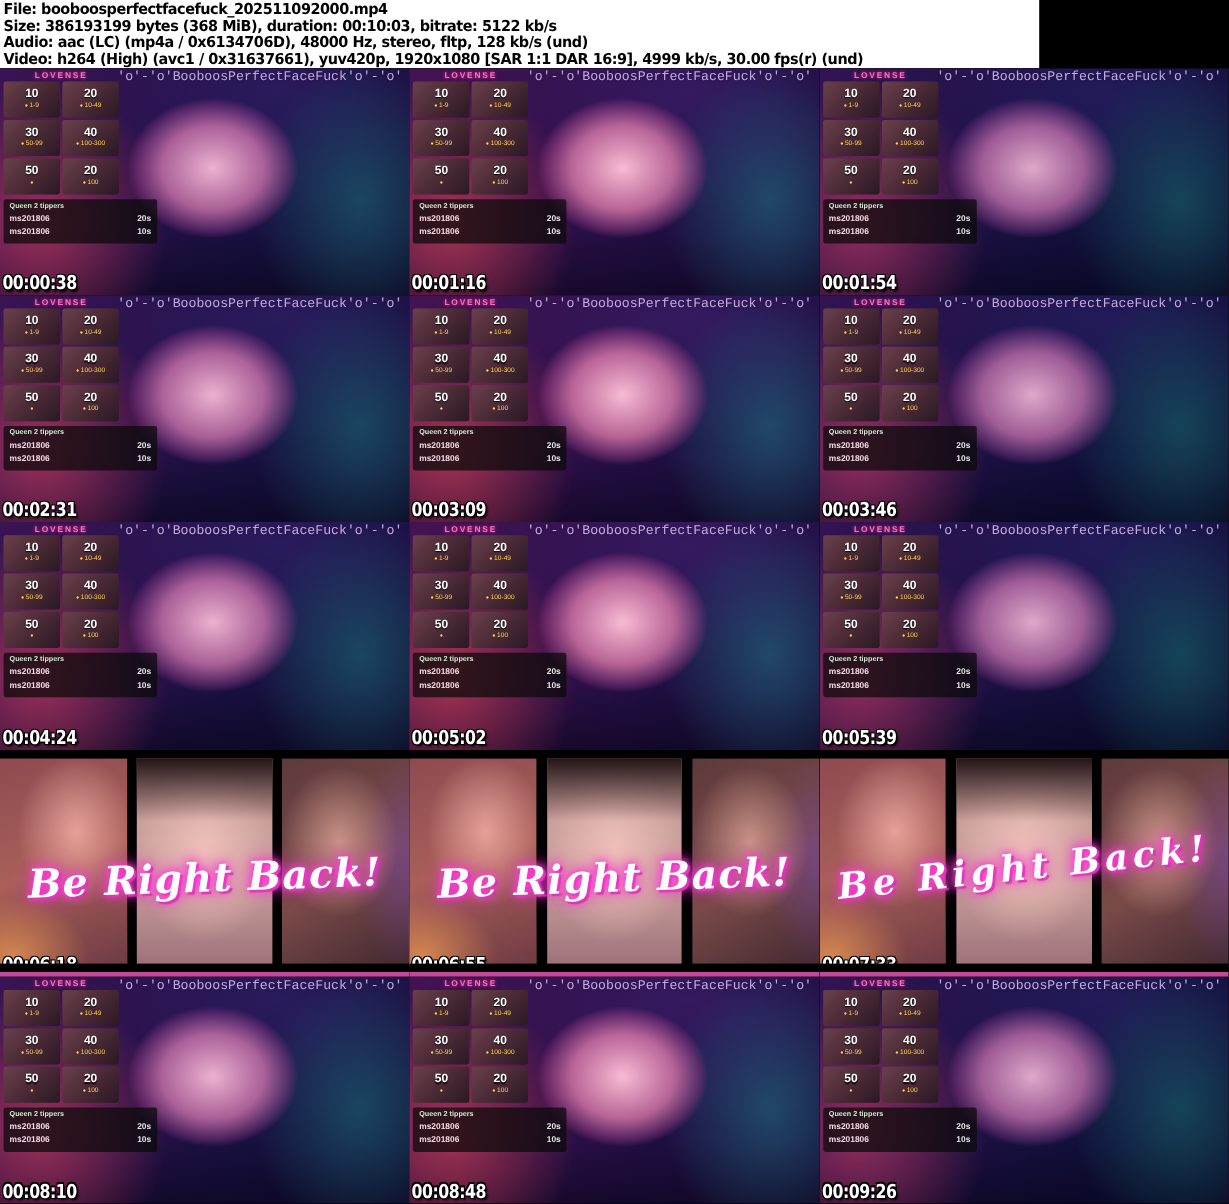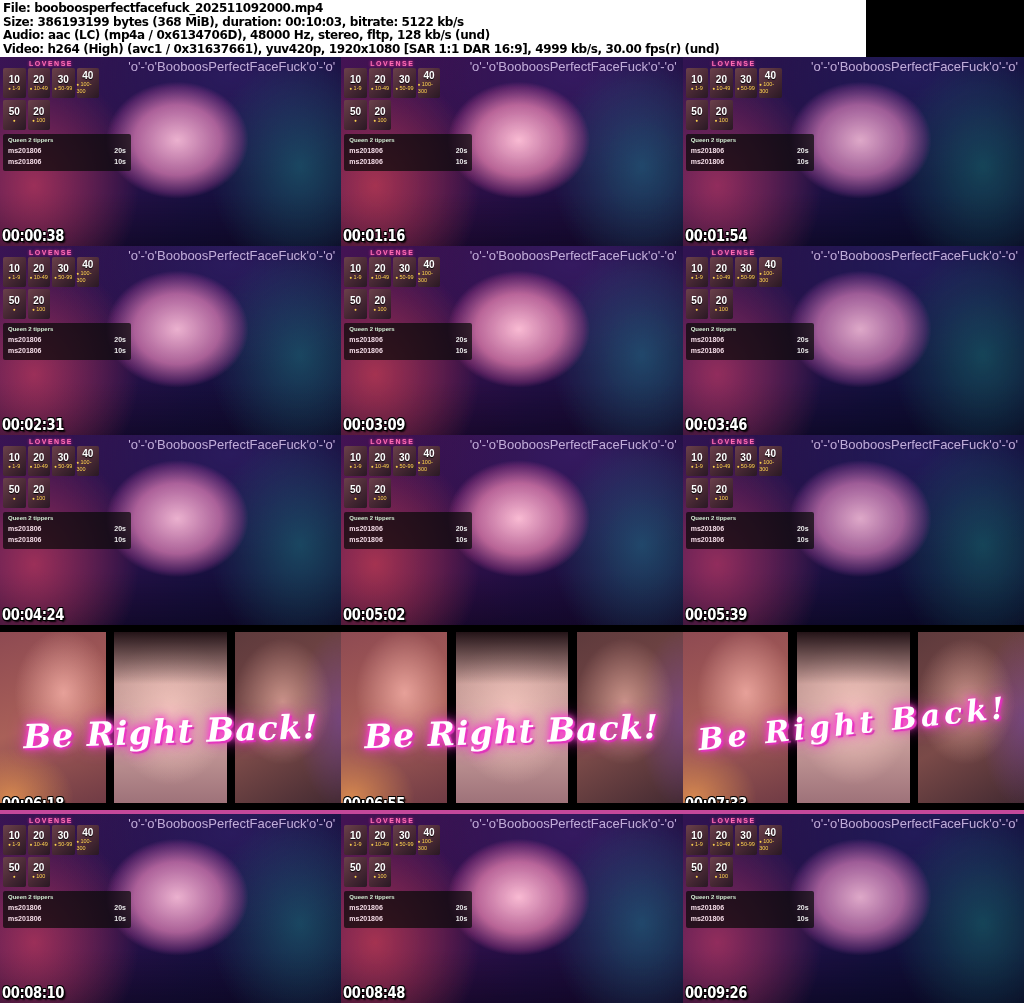--- a/index.html
+++ b/index.html
@@ -43,43 +43,43 @@
 
   
   .tipmenu {
     position:absolute; top:3px; left:3px; width:96px;
     font-family:"Liberation Sans", sans-serif;
   }
   .lovense {
     font-size:7px; font-weight:bold; letter-spacing:1.5px; color:#ff6fb5;
     text-align:center; text-shadow:0 0 3px #ff2f9f; margin-bottom:1px;
   }
-  .tiles { display:grid; grid-template-columns:1fr 1fr 1fr 1fr; gap:2px; }
+  .tiles { display:grid; grid-template-columns:1fr 1fr; gap:2px; }
   .tile {
     height:30px; border-radius:2px; position:relative;
     background:linear-gradient(135deg,#8a5560 0%, #5c3542 55%, #33202c 100%);
     box-shadow:inset 0 0 0 30px rgba(10,5,10,.25);
     display:flex; flex-direction:column; align-items:center; justify-content:center;
   }
   .tile .num { color:#fff; font-weight:bold; font-size:10px; line-height:10px; text-shadow:0 1px 1px #000; }
   .tile .sub { color:#ffd34f; font-size:5.5px; line-height:7px; }
   .tile .sub::before { content:"● "; font-size:4.5px; color:#ffd34f; }
   .tippers {
     margin-top:4px; width:128px; background:rgba(8,10,8,.72);
     border-radius:2px; padding:3px 5px 4px 5px;
   }
   .tippers .ttl { color:#cfe8cf; font-size:6px; font-weight:bold; margin-bottom:2px; }
   .tippers .trow { display:flex; justify-content:space-between; color:#f3dbe6; font-size:7px; font-weight:bold; line-height:11px; }
   .tippers .trow .tval { color:#e8e8e8; }
 
   
   .watermark {
     position:absolute; top:2px; right:6px;
-    font-family:Liberation Sans, sans-serif;
-    font-size:13px; color:#d9c7f0; opacity:.85; letter-spacing:0;
+    font-family:Liberation Mono, monospace;
+    font-size:11px; color:#d9c7f0; opacity:.85; letter-spacing:0;
     text-shadow:0 0 2px rgba(60,20,90,.9);
   }
 
   
   .timestamp {
     position:absolute; left:2px; bottom:2px;
     color:#fff; font-weight:bold; font-size:16px; line-height:17px;
     letter-spacing:-0.5px; white-space:nowrap;
     transform:scaleX(.82); transform-origin:left bottom; display:inline-block;
     text-shadow:1px 1px 0 #000, -1px -1px 0 #000, 1px -1px 0 #000, -1px 1px 0 #000, 2px 2px 2px #000;

